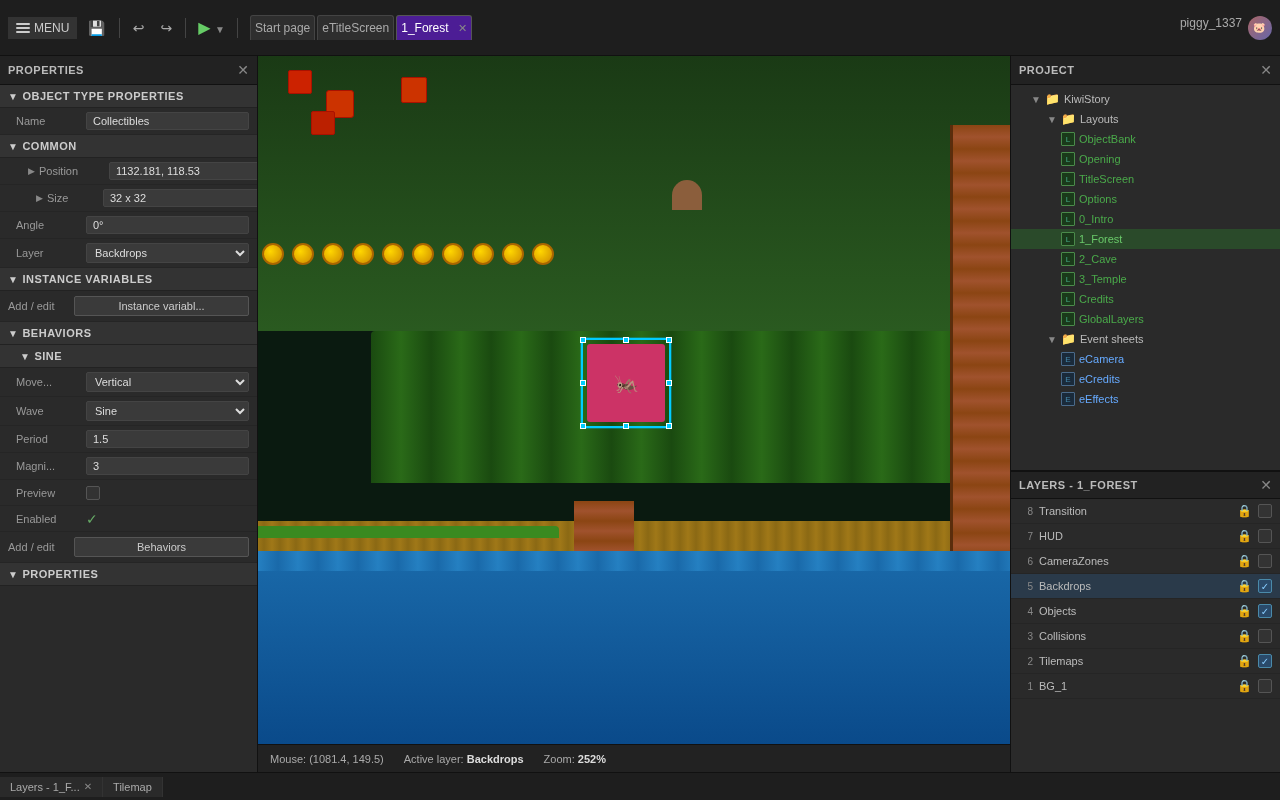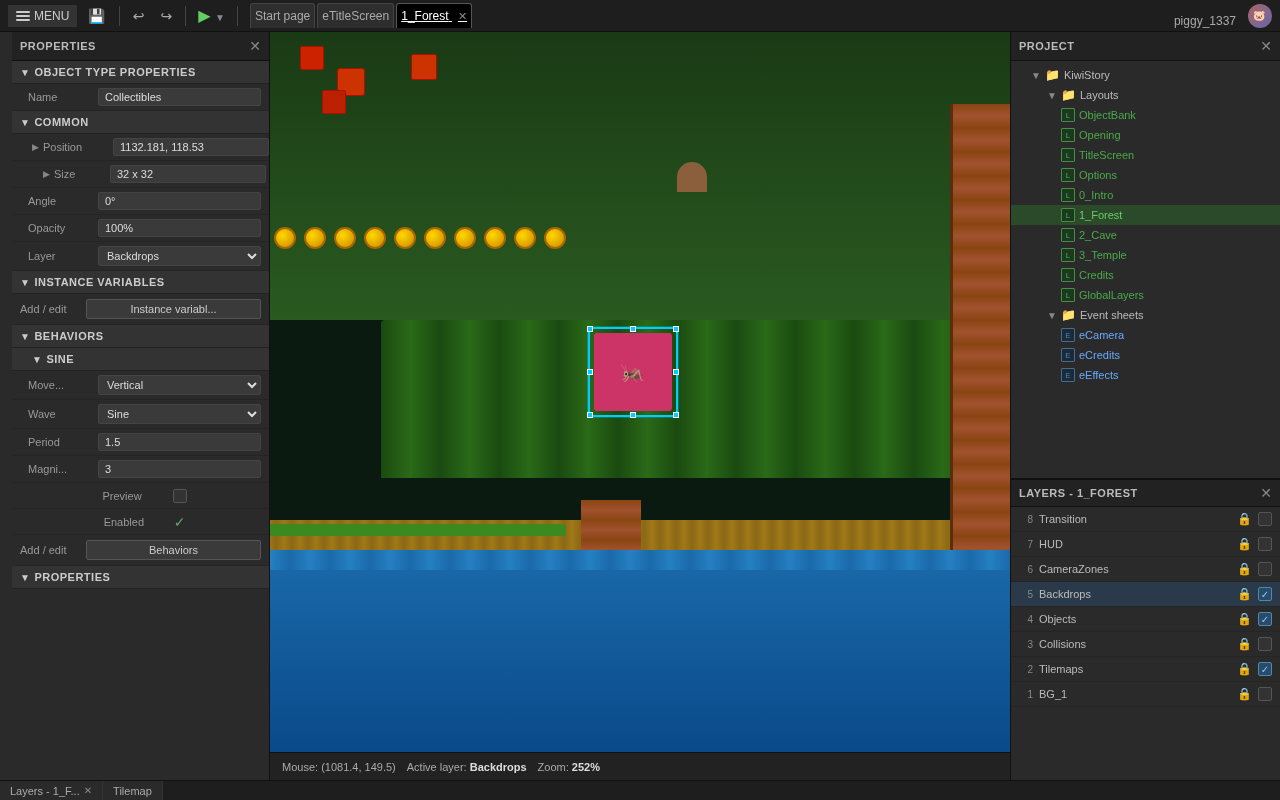--- a/index.html
+++ b/index.html
@@ -10,21 +10,21 @@
       color: #ccc;
       width: 1280px;
       height: 800px;
       overflow: hidden;
       display: flex;
       flex-direction: column;
     }
 
     
     .top-bar {
-      height: 32px;
+      height: 56px;
       background: #1e1e1e;
       display: flex;
       align-items: center;
       padding: 0 8px;
       gap: 6px;
       flex-shrink: 0;
       border-bottom: 1px solid #111;
     }
     .menu-btn {
       display: flex;
@@ -58,48 +58,46 @@
       padding: 5px 4px;
       background: #2e2e2e;
       border: 1px solid #444;
       border-bottom: none;
       color: #aaa;
       cursor: pointer;
       font-size: 12px;
       border-radius: 3px 3px 0 0;
     }
     .tab.active {
-      background: #000000;
+      background: #4c1d95;
       color: #fff;
       border-color: #555;
-      text-decoration: underline;
     }
     .tab-close {
       margin-left: 6px; font-size: 11px; color: #888; cursor: pointer;
     }
 
     
     .user-area {
       margin-left: auto;
-      display: flex; align-items: flex-end; gap: 12px;
+      display: flex; align-items: flex-start; gap: 6px;
       color: #aaa; font-size: 12px;
     }
     .user-avatar {
       width: 24px; height: 24px; border-radius: 50%;
       background: linear-gradient(135deg, #a66, #66a);
       display: flex; align-items: center; justify-content: center;
       font-size: 10px; color: #fff;
     }
 
     
     .main-layout {
       display: flex;
       flex: 1;
       overflow: hidden;
-      padding-left: 12px;
     }
 
     
     .left-panel {
       width: 258px;
       background: #2a2a2a;
       border-right: 1px solid #111;
       display: flex;
       flex-direction: column;
       overflow-y: auto;
@@ -137,21 +135,20 @@
       letter-spacing: 0.5px;
       gap: 4px;
     }
     .section-header .arrow { font-size: 10px; }
     .prop-row {
       display: flex;
       align-items: center;
       padding: 4px 8px 4px 16px;
       border-bottom: 1px solid #252525;
       min-height: 26px;
-      justify-content: center;
     }
     .prop-label {
       width: 70px;
       color: #999;
       font-size: 11px;
       flex-shrink: 0;
     }
     .prop-value {
       flex: 1;
       background: #3a3a3a;
@@ -217,21 +214,21 @@
     }
     .canvas-status-bar {
       height: 28px;
       background: #222;
       border-top: 1px solid #111;
       display: flex;
       align-items: center;
       padding: 0 12px;
       font-size: 11px;
       color: #aaa;
-      gap: 11px;
+      gap: 20px;
     }
     .status-bold { font-weight: bold; color: #ddd; }
 
     
     .right-panel {
       width: 270px;
       background: #2a2a2a;
       border-left: 1px solid #111;
       display: flex;
       flex-direction: column;
@@ -332,21 +329,21 @@
       border-color: #4a8aaa;
     }
     .vis-check.checked::after {
       content: '✓';
       font-size: 10px;
       color: #8cf;
     }
 
     
     .bottom-tabs {
-      height: 20px;
+      height: 28px;
       background: #1e1e1e;
       display: flex;
       align-items: center;
       border-top: 1px solid #111;
       flex-shrink: 0;
     }
     .bottom-tab {
       display: flex; align-items: center; gap: 4px;
       padding: 4px 10px;
       background: #2a2a2a;
@@ -557,24 +554,20 @@
     <div class="prop-row prop-indent">
       <span class="arrow" style="margin-right:4px;font-size:9px;color:#888;">▶</span>
       <span class="prop-label sub-label">Size</span>
       <input class="prop-value" type="text" value="32 x 32" style="">
     </div>
     <div class="prop-row">
       <span class="prop-label">Angle</span>
       <input class="prop-value" type="text" value="0°" style="">
     </div>
     <div class="prop-row">
-      <span class="prop-label">Opacity</span>
-      <input class="prop-value" type="text" value="100%" style="">
-    </div>
-    <div class="prop-row">
       <span class="prop-label">Layer</span>
       <select class="prop-select">
         <option>Backdrops</option>
       </select>
     </div>
 
     <div class="section-header">
       <span class="arrow">▼</span>
       <span>INSTANCE VARIABLES</span>
     </div>

